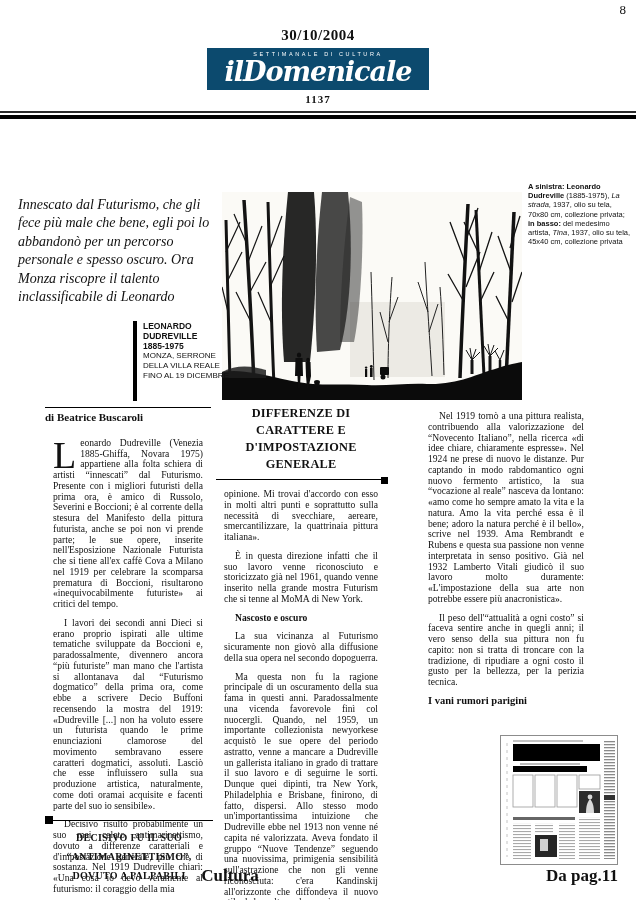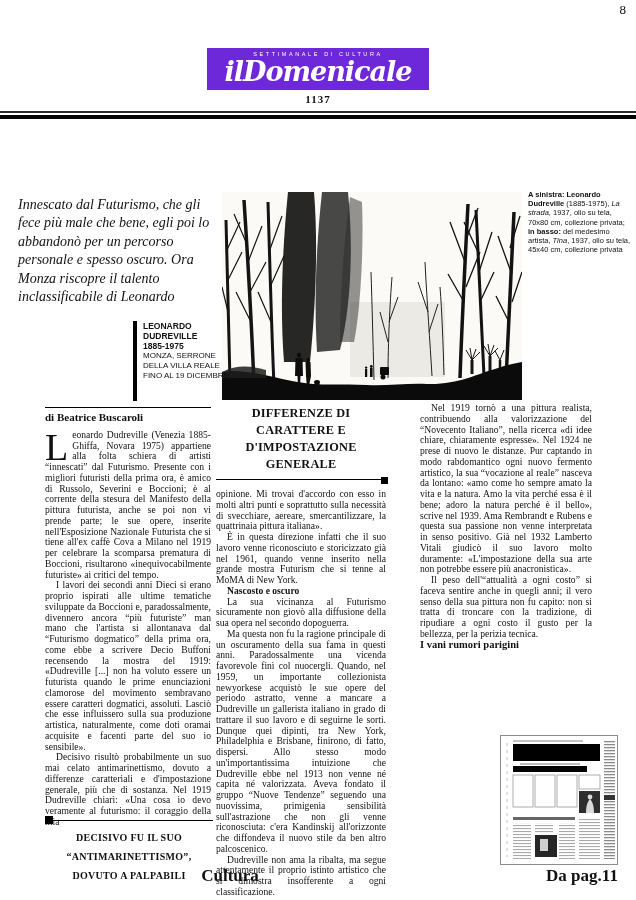--- a/index.html
+++ b/index.html
@@ -7,49 +7,49 @@
   .page {
     position:relative; width:636px; height:900px; margin:0 auto;
     background:#ffffff; color:#111; font-family:"Liberation Serif", serif;
     overflow:hidden;
   }
   
   .pagenum { position:absolute; top:2px; right:10px; font-size:13px; }
   .date { position:absolute; top:27px; left:207px; width:222px; text-align:center;
           font-weight:bold; font-size:15px; letter-spacing:0.5px; }
   .masthead { position:absolute; top:48px; left:207px; width:222px; height:42px;
-              background:#6d28d9; color:#fff; text-align:center; }
+              background:#0c4a6e; color:#fff; text-align:center; }
   .masthead .kicker { display:block; margin-top:3px; font-family:"Liberation Sans", sans-serif;
               font-size:5.5px; letter-spacing:2.6px; color:#fff; }
   .masthead .logo { display:block; font-style:italic; font-weight:bold; font-size:27px;
               line-height:30px; font-family:"DejaVu Serif", serif; letter-spacing:-1px; }
   .issue { position:absolute; top:93px; left:207px; width:222px; text-align:center;
            font-weight:bold; font-size:11px; letter-spacing:1px; }
   .rule-thin  { position:absolute; top:111px; left:0; width:636px; height:1.5px; background:#2a2a2a; }
   .rule-thick { position:absolute; top:115px; left:0; width:636px; height:3.5px; background:#000; }
   
   .headline { position:absolute; top:122px; left:0; width:636px; text-align:center; white-space:nowrap; }
   .headline span { display:inline-block; font-size:42px; line-height:50px;
                    transform:scaleX(0.86); transform-origin:center; letter-spacing:-0.5px; }
   .standfirst { position:absolute; top:196px; left:18px; width:206px;
                 font-style:italic; font-size:14px; line-height:18.4px; }
   
   .painting { position:absolute; top:192px; left:222px; width:300px; height:208px; }
-  .caption { position:absolute; top:190px; left:528px; width:104px;
+  .caption { position:absolute; top:182px; left:528px; width:104px;
              font-family:"Liberation Sans", sans-serif; font-size:7.5px; line-height:9.2px; text-align:left; }
   .caption b { font-weight:bold; }
   .caption i { font-style:italic; }
   
   .exh-bar { position:absolute; top:321px; left:133px; width:4px; height:80px; background:#000; }
   .exh-box { position:absolute; top:321px; left:143px; width:92px;
              font-family:"Liberation Sans", sans-serif; font-size:8px; line-height:10px; }
   .exh-box .strong { font-weight:bold; font-size:8.5px; }
   
   .col { position:absolute; top:403px; font-size:9.6px; line-height:10.75px; text-align:justify; }
-  .col p { margin:0; }
+  .col p { margin:8px; }
   .col .indent { text-indent:11px; }
   #col1 { left:45px;  width:166px; top:407px; }
   #col2 { left:216px; width:170px; }
   #col3 { left:420px; width:172px; }
   .byline { border-top:1.2px solid #000; padding:4px 0 7px 0;
             font-weight:bold; font-size:11px; text-align:left; }
   .dropcap { float:left; font-size:38px; line-height:30px; padding:2px 4px 0 0; }
   .subhead { font-weight:bold; text-align:left; text-indent:11px; margin-top:5px; }
   .subhead2 { font-weight:bold; text-align:left; margin-top:16px; font-size:10.5px; }
   .pullquote { position:absolute; top:820px; left:45px; width:168px;
@@ -68,20 +68,21 @@
                     font-weight:bold; font-size:17px; }
   .footer-frompage { position:absolute; top:866px; left:527px; width:110px; text-align:center;
                      font-weight:bold; font-size:17px; }
 </style>
 </head>
 <body>
 
 <div class="page">
 
   <div class="pagenum">8</div>
+  <div class="date">30/10/2004</div>
   <div class="masthead">
     <span class="kicker">SETTIMANALE DI CULTURA</span>
     <span class="logo">ilDomenicale</span>
   </div>
   <div class="issue">1137</div>
   <div class="rule-thin"></div>
   <div class="rule-thick"></div>
 
   <div class="standfirst">Innescato dal Futurismo, che gli fece più male che bene, egli poi lo abbandonò per un percorso personale e spesso oscuro. Ora Monza riscopre il talento inclassificabile di Leonardo</div>
 

